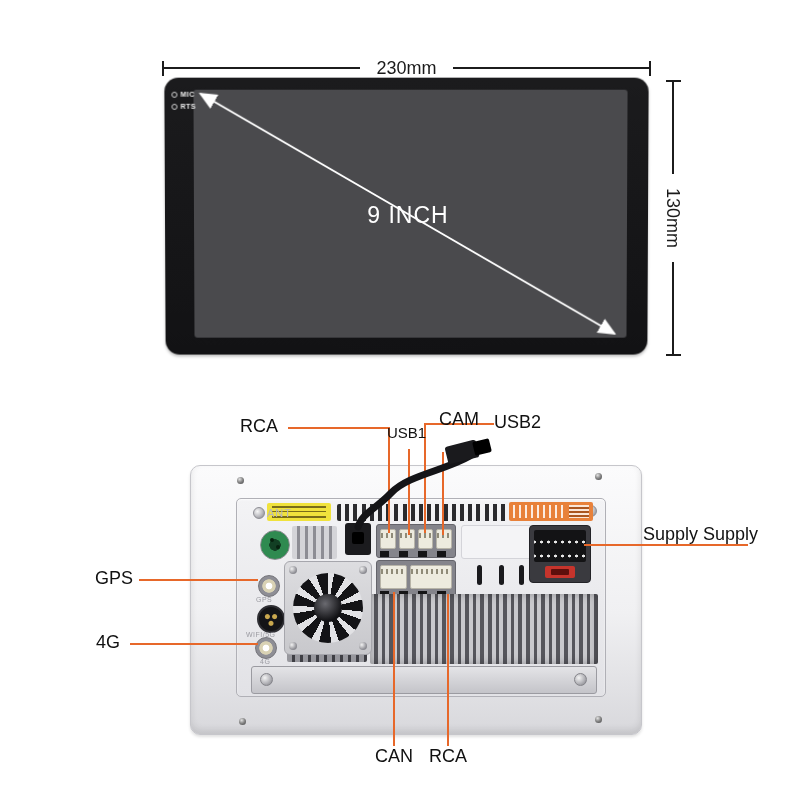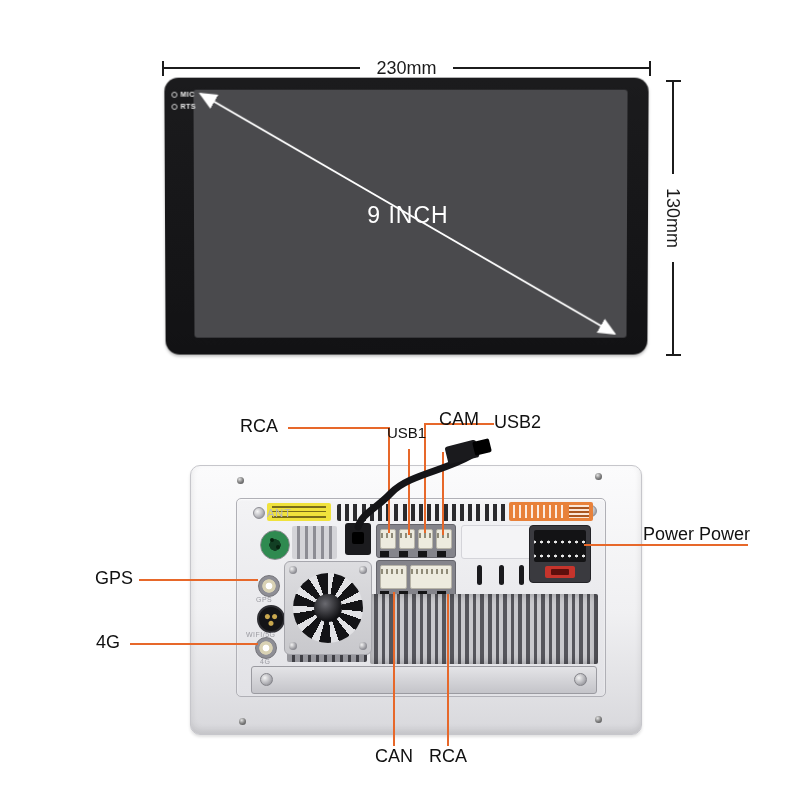--- a/index.html
+++ b/index.html
@@ -267,19 +267,19 @@
   <div class="cline" style="left:584px; top:544px; width:164px; height:2px;"></div>
   <div class="cline" style="left:139px; top:579px; width:119px; height:2px;"></div>
   <div class="cline" style="left:130px; top:643px; width:128px; height:2px;"></div>
   <div class="cline" style="left:393px; top:592px; width:2px; height:154px;"></div>
   <div class="cline" style="left:447px; top:594px; width:2px; height:152px;"></div>
 
   <div class="ctext" style="left:240px; top:417px;">RCA</div>
   <div class="ctext small" style="left:387px; top:425px;">USB1</div>
   <div class="ctext" style="left:494px; top:413px;">USB2</div>
   <div class="ctext" style="left:439px; top:410px;">CAM</div>
-  <div class="ctext" style="left:643px; top:525px;">Power Power</div>
+  <div class="ctext" style="left:643px; top:525px;">Supply Supply</div>
   <div class="ctext" style="left:95px; top:569px;">GPS</div>
   <div class="ctext" style="left:96px; top:633px;">4G</div>
   <div class="ctext" style="left:375px; top:747px;">CAN</div>
   <div class="ctext" style="left:429px; top:747px;">RCA</div>
 
 </div>
 
 </body></html>

